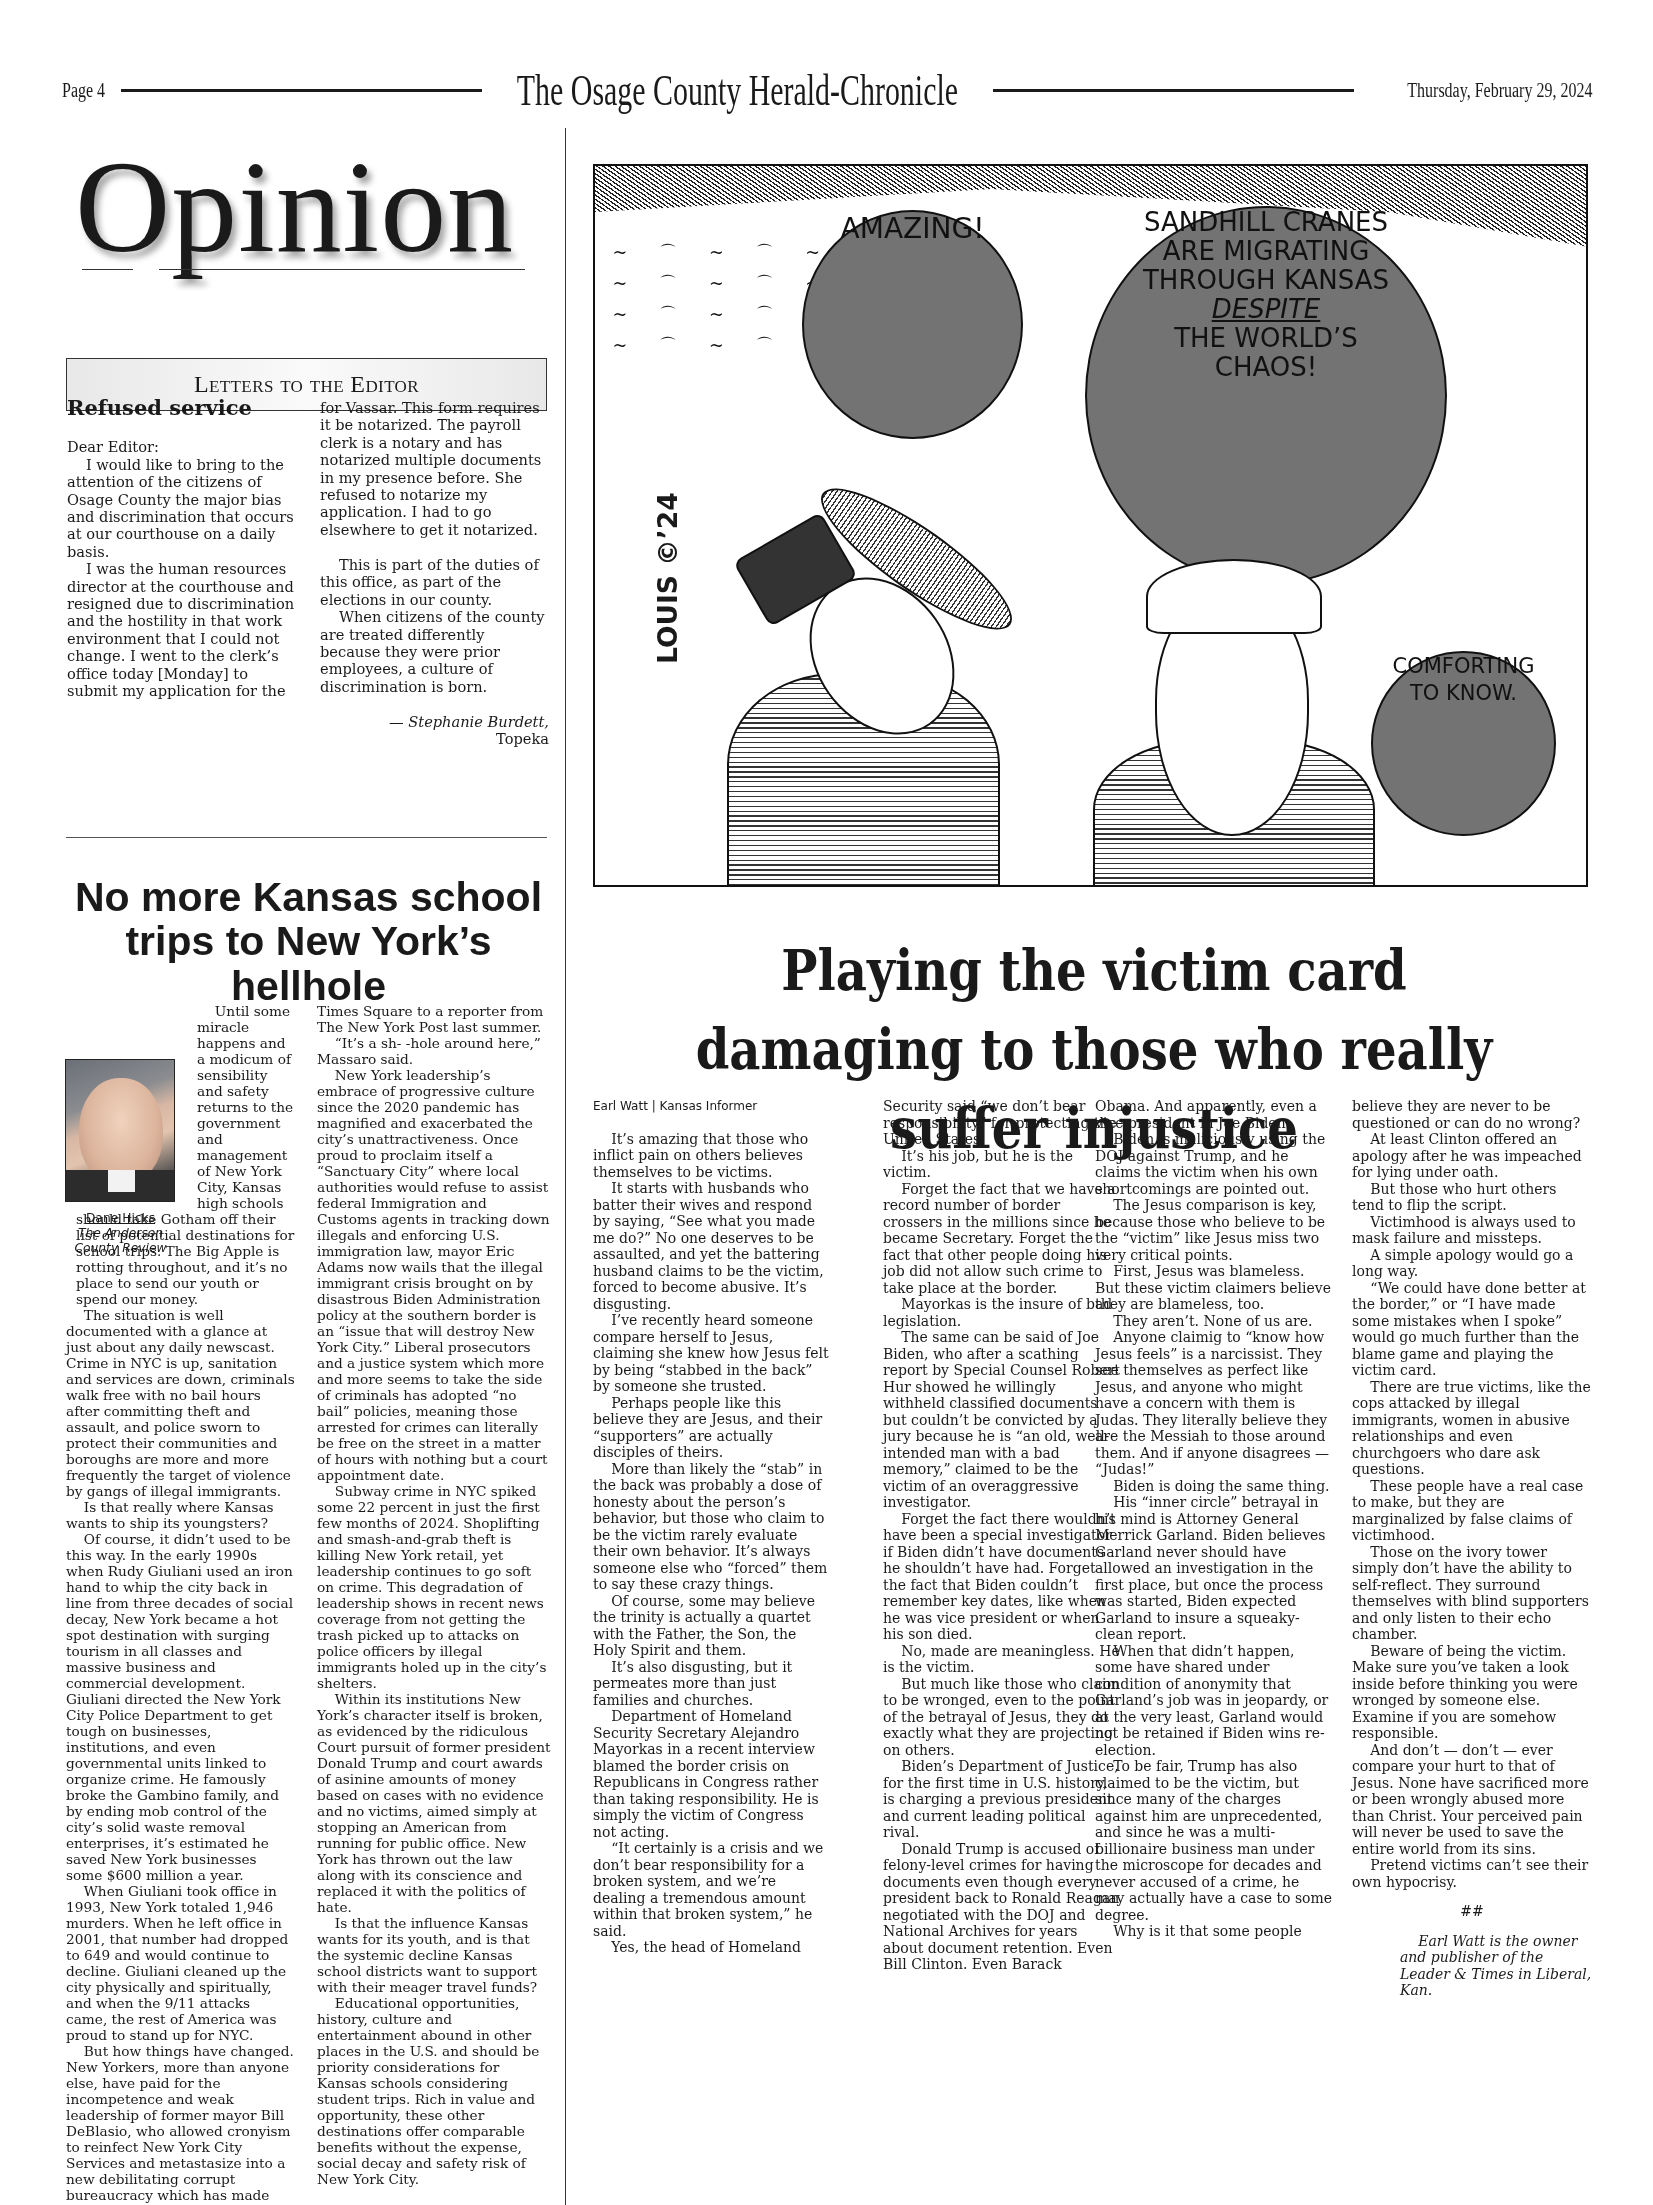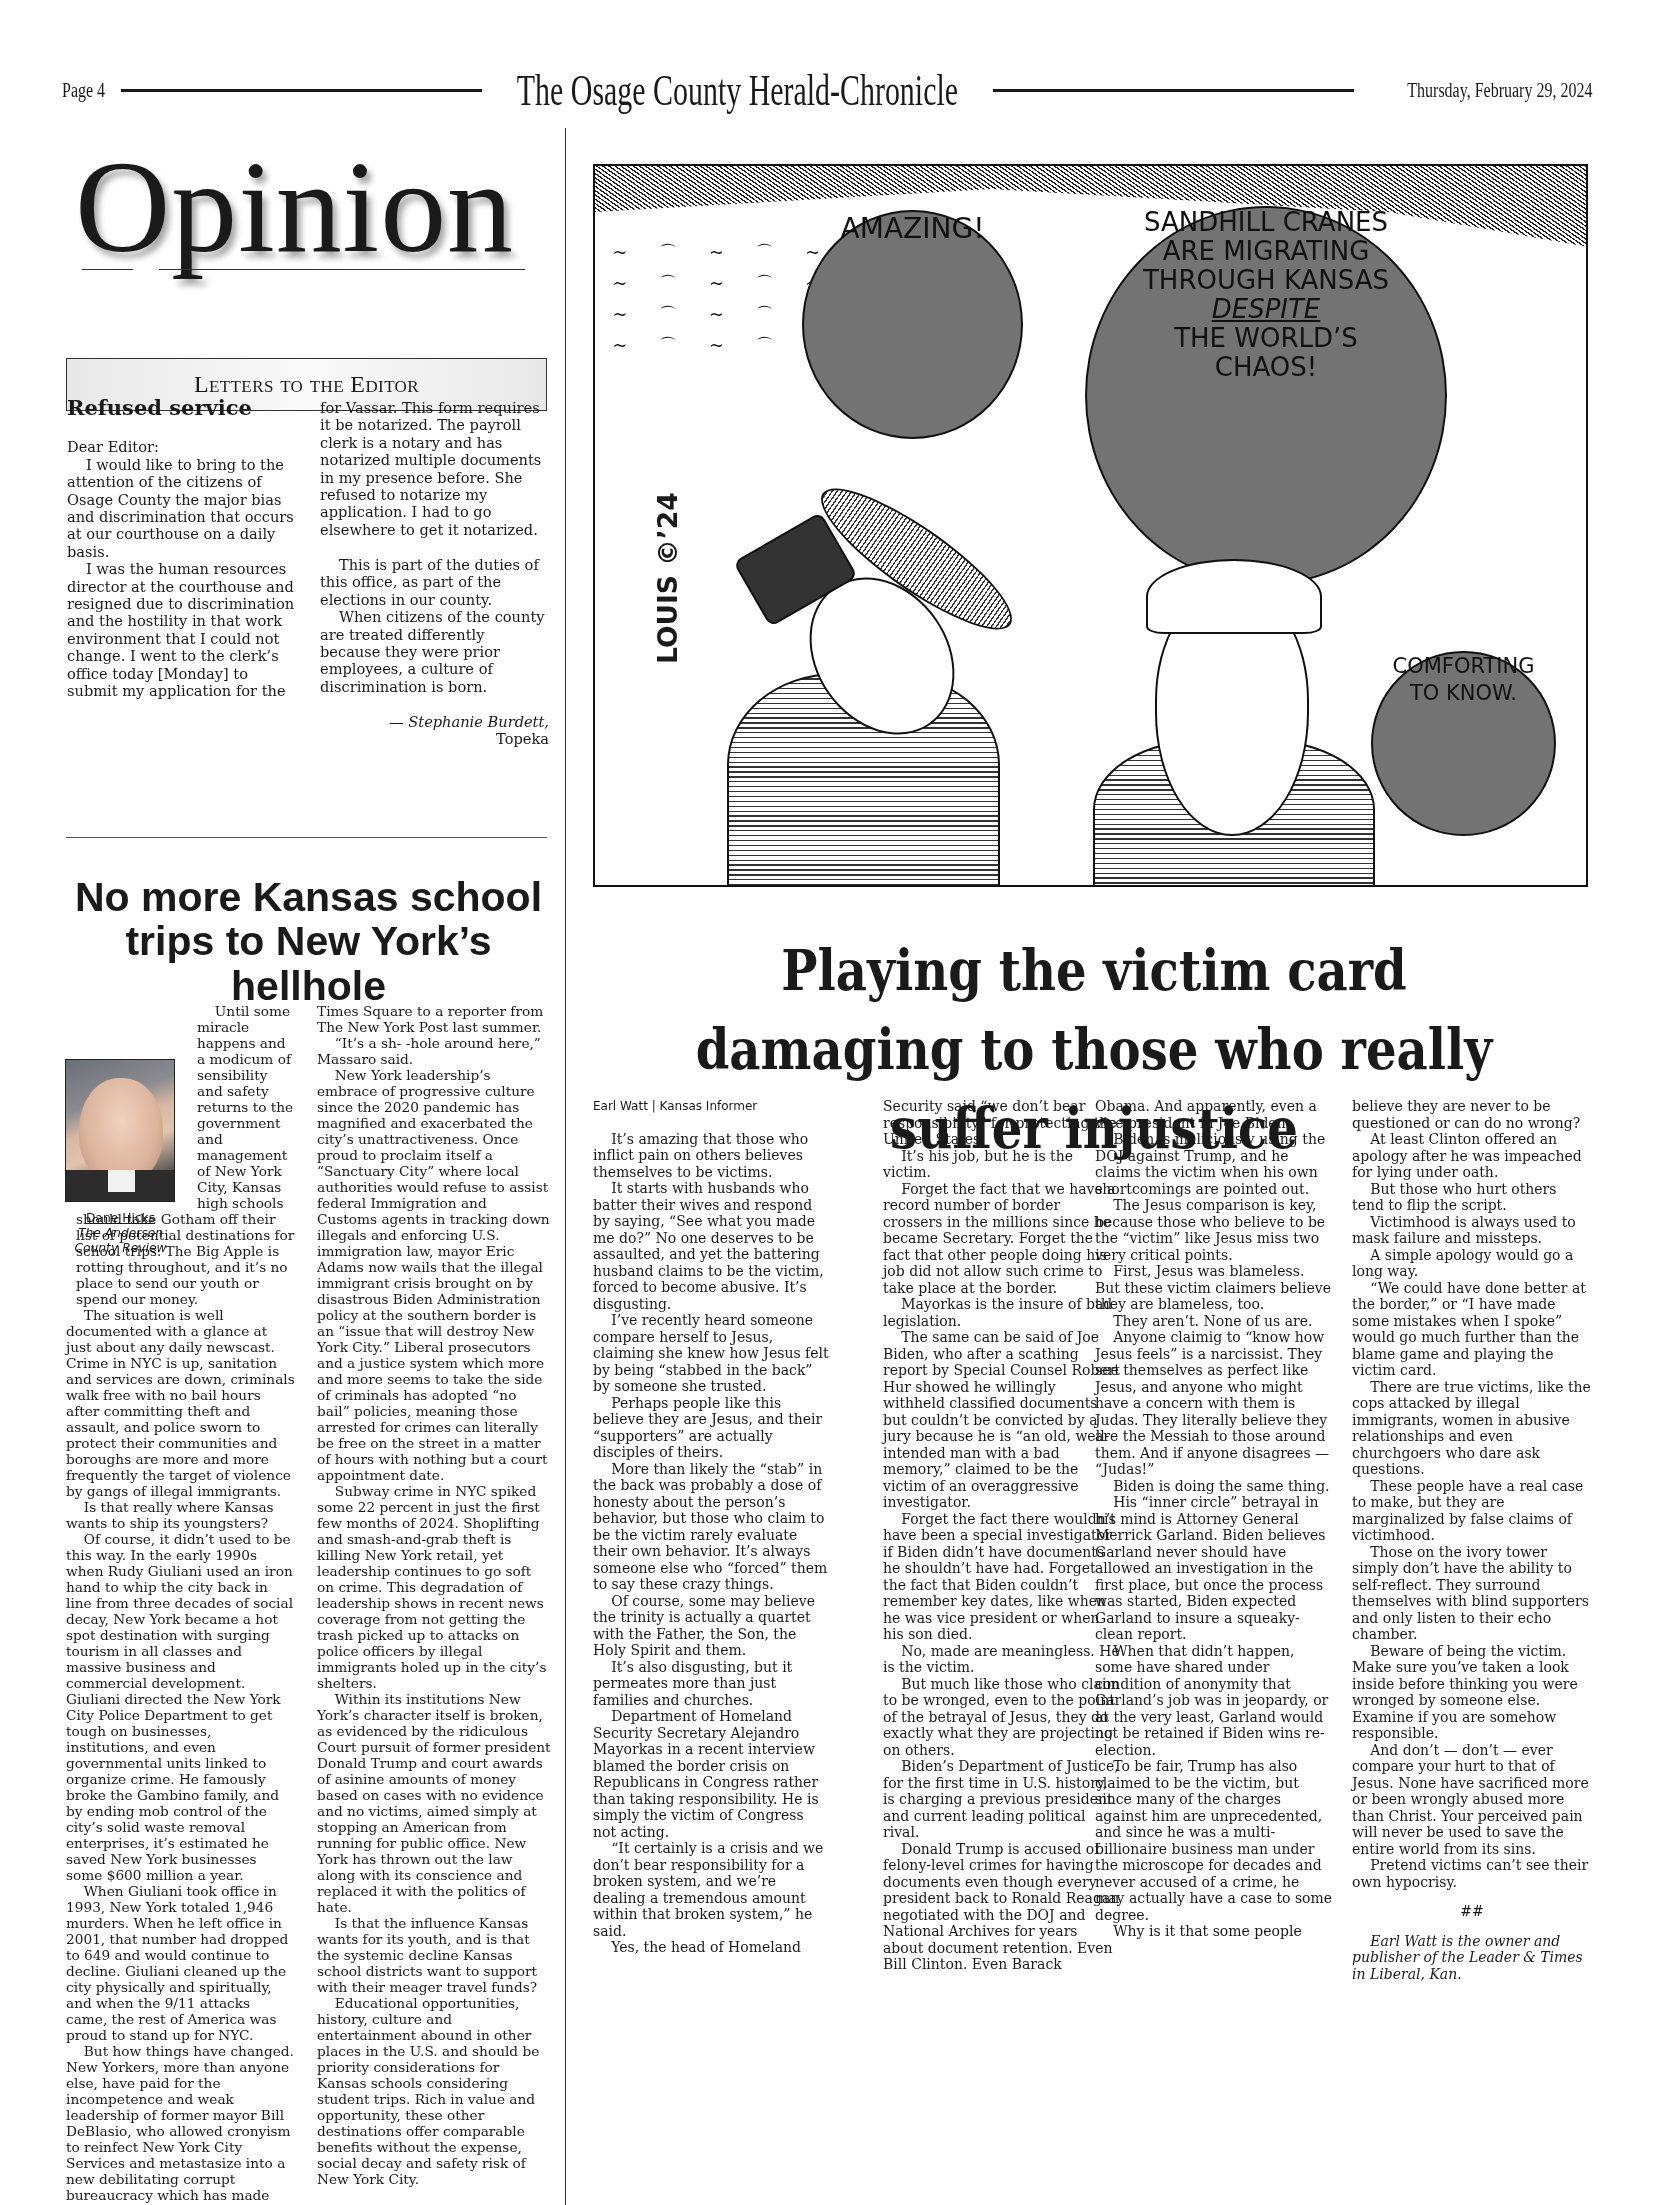--- a/index.html
+++ b/index.html
@@ -23,21 +23,21 @@
   .letters-box { position: absolute; left: 66px; top: 358px; width: 481px; height: 53px; border: 1.3px solid #333; background: linear-gradient(90deg, #e8e8e8, #fafafa 50%, #e8e8e8); display: flex; align-items: center; justify-content: center; }
   .letters-box span { font-family: "Liberation Serif", serif; font-size: 24px; font-variant: small-caps; letter-spacing: 0.4px; }
 
   
   .col { position: absolute; font-size: 14.6px; line-height: 17.4px; text-align: left; }
   .col p { text-indent: 1.3em; }
   .col p.noindent { text-indent: 0; }
   .col .sign { text-align: right; font-style: italic; }
   .col .sign-place { text-align: right; }
   .col .center { text-align: center; text-indent: 0; font-style: italic; }
-  .col .bio { font-style: italic; }
+  .col .bio { font-style: italic; margin-left: 48px; }
   .letter-title { font-family: "DejaVu Serif", serif; font-weight: bold; font-size: 21px; margin-bottom: 22px; }
 
   .hline { position: absolute; background: #555; height: 0.9px; }
 
   
   .headline-sans { position: absolute; font-family: "Liberation Sans", sans-serif; font-weight: bold; text-align: center; line-height: 1.08; transform-origin: left top; }
   .author-photo { position: absolute; left: 65px; top: 1059px; width: 110px; height: 143px; border: 0.9px solid #222; background: linear-gradient(160deg, #6b6f77 0%, #8a8c90 30%, #d8b8a4 45%, #e3c4ae 60%, #4a4a4a 85%, #2a2a2a 100%); overflow: hidden; }
   .author-photo .head { position: absolute; left: 13.2px; top: 17.6px; width: 84px; height: 106px; border-radius: 48% 48% 45% 45%; background: radial-gradient(ellipse at 50% 40%, #f0d2bd 0%, #dcb49c 60%, #b88d77 100%); }
   .author-photo .shirt { position: absolute; left: 0; bottom: 0; width: 110px; height: 31px; background: #2c2c2c; }
   .author-photo .collar { position: absolute; left: 42px; bottom: 8.8px; width: 26.5px; height: 22px; background: #f2f2f2; }

